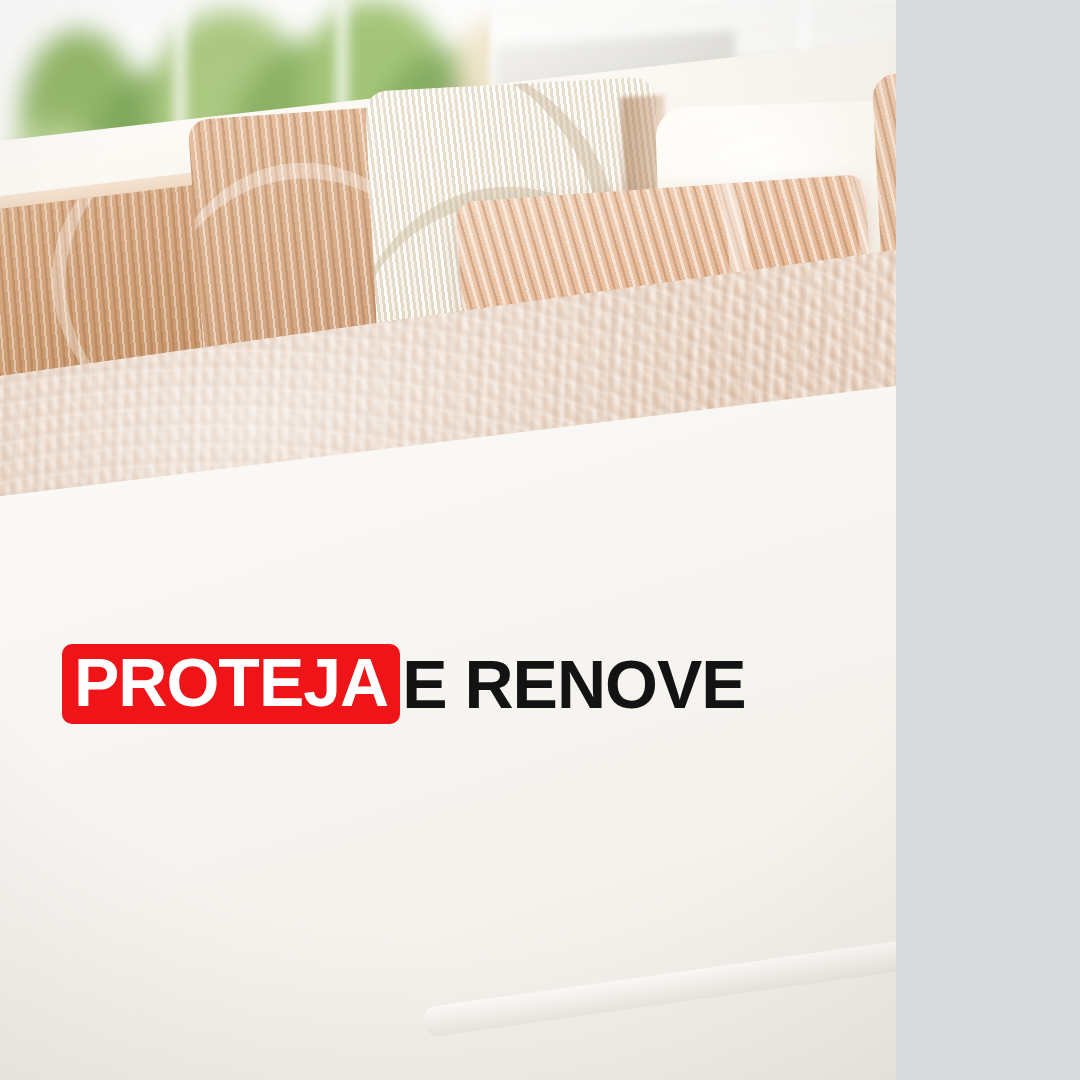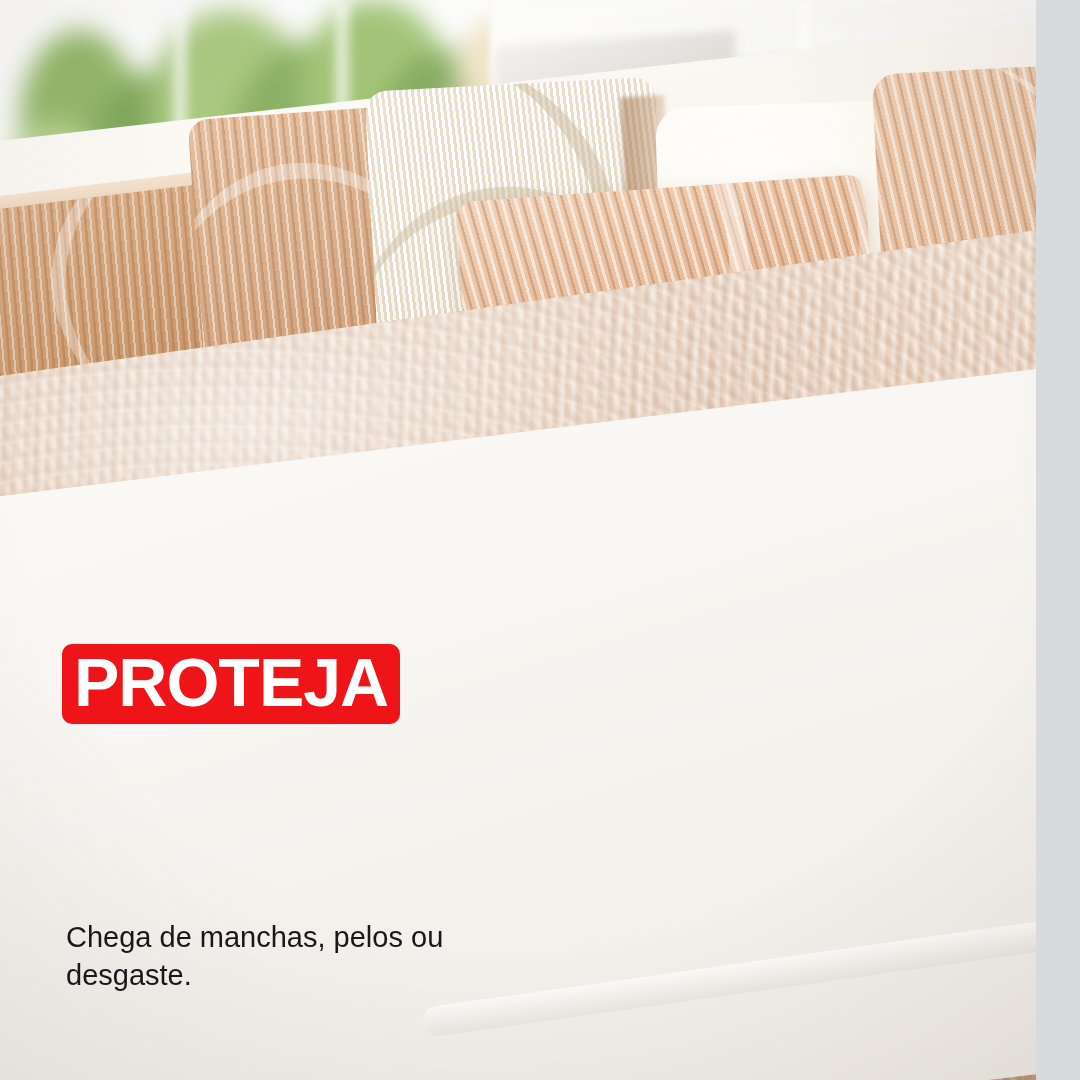--- a/index.html
+++ b/index.html
@@ -5,23 +5,24 @@
   * { margin:0; padding:0; box-sizing:border-box; }
   html,body { width:1080px; height:1080px; }
   body {
     font-family: "Liberation Sans", sans-serif;
     background:#d9dadb;
     overflow:hidden;
   }
 
   #stage {
     position:relative;
-    width:1036px; height:1080px;
+    width:896px; height:1080px;
     overflow:hidden;
     background:#5eead4;
+    text-align:right;
   }
 
   
   .scene { position:absolute; inset:0; }
 
   .bg-window {
     position:absolute; left:0; top:0; width:1080px; height:420px;
     background:
       radial-gradient(ellipse 150px 120px at 120px 60px, rgba(255,255,255,.95), rgba(255,255,255,0) 70%),
       radial-gradient(ellipse 90px 110px at 250px 110px, rgba(255,255,255,.8), rgba(255,255,255,0) 70%),
@@ -472,19 +473,19 @@
     <div class="piping2"></div>
 
     <div class="vignette"></div>
   </div>
 
   <div class="overlay">
 
     <div class="headline">
       <div class="hl-row1">
         <span class="badge">PROTEJA</span>
+        <span class="hl-rest">E RENOVE</span>
       </div>
     </div>
 
-    <div class="subtitle">Chega de manchas, pelos ou desgaste.</div>
   </div>
 
 </div>
 
 </body></html>

